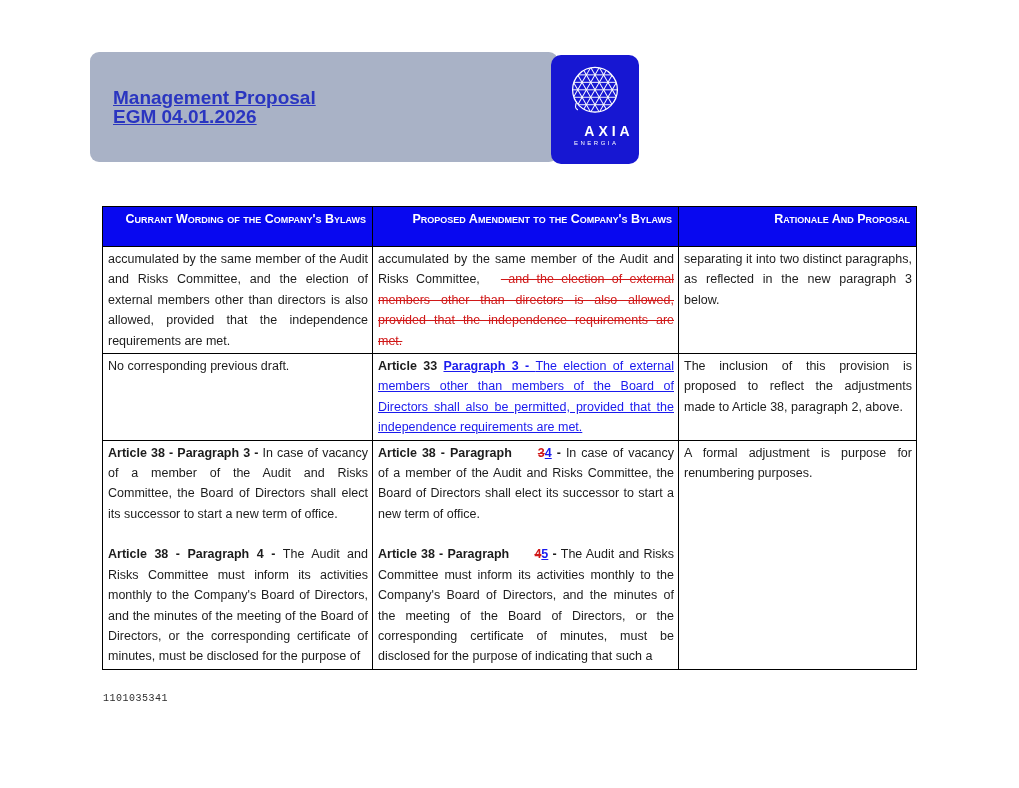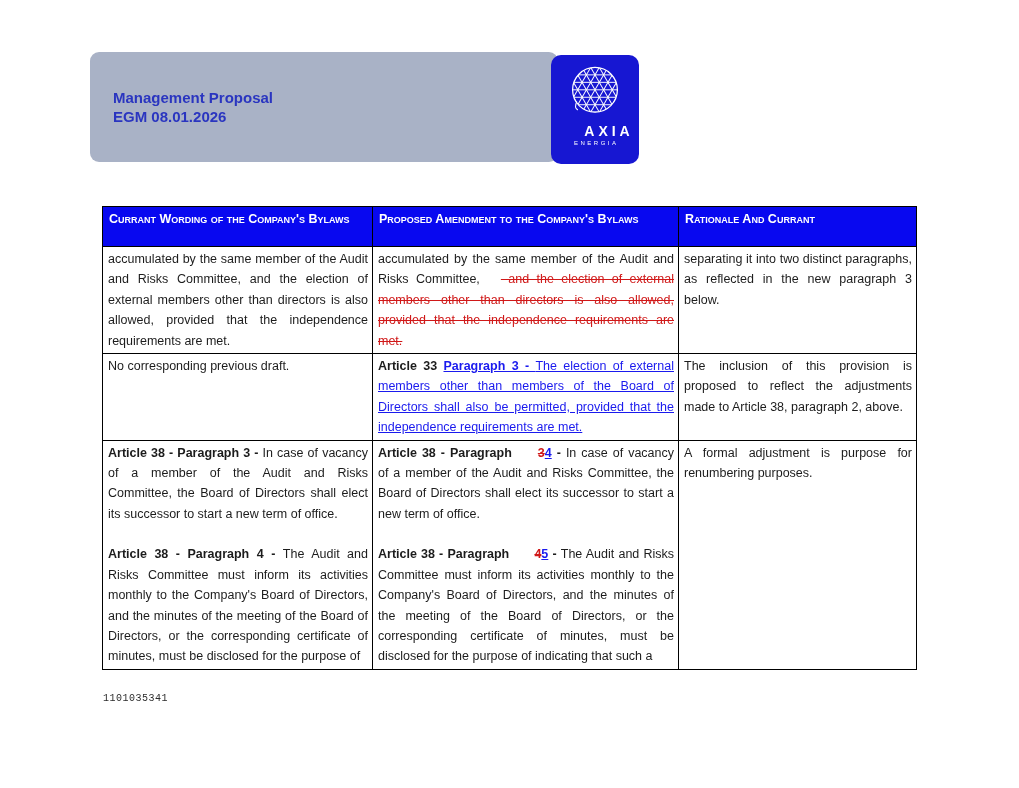--- a/index.html
+++ b/index.html
@@ -17,23 +17,24 @@
   .banner {
     position: absolute;
     left: 90px; top: 52px;
     width: 468px; height: 110px;
     background: #a9b2c6;
     border-radius: 9px;
   }
   .banner-title {
     position: absolute;
     left: 23px; top: 36px;
-    font-size: 15px; font-weight: bold;
+    font-size: 19px; font-weight: bold;
     line-height: 19px;
     color: #2a35c0;
+    text-decoration: underline;
   }
   .logo-box {
     position: absolute;
     left: 551px; top: 55px;
     width: 88px; height: 109px;
     background: #1717d2;
     border-radius: 10px;
     text-align: center;
     overflow: hidden;
   }
@@ -70,21 +71,21 @@
   }
   table.compare th {
     height: 40px;
     background: #0808f0;
     color: #ffffff;
     font-weight: bold;
     font-size: 12.5px;
     font-variant: small-caps;
     line-height: 20px;
     padding: 2px 6px;
-    text-align: left;
+    text-align: right;
   }
   table.compare td {
     font-size: 12.5px;
     line-height: 20.4px;
     padding: 2px 4px 2px 5px;
     text-align: justify;
   }
   tr.r0 td { height: 106px; }
   tr.r1 td { height: 80px; }
   tr.r2 td { height: 228px; }
@@ -107,21 +108,21 @@
   }
 </style>
 </head>
 <body>
 
 <div class="page">
 
   <div class="banner">
     <div class="banner-title">
       <div>Management Proposal</div>
-      <div>EGM 08.01.2026</div>
+      <div>EGM 04.01.2026</div>
     </div>
   </div>
 
   <div class="logo-box">
     <svg class="logo-sphere" width="64" height="64" viewBox="0 0 60 60" aria-hidden="true">
       <defs>
         <clipPath id="sphereClip">
             <circle cx="30" cy="27" r="21"></circle>
           </clipPath>
         <g id="meshLines">
@@ -149,21 +150,21 @@
   <table class="compare">
     <colgroup>
         <col class="c1">
         <col class="c2">
         <col class="c3">
       </colgroup>
     <thead>
       <tr>
         <th>Currant Wording of the Company's Bylaws</th>
         <th>Proposed Amendment to the Company's Bylaws</th>
-        <th>Rationale And Currant</th>
+        <th>Rationale And Proposal</th>
       </tr>
     </thead>
     <tbody>
       <tr class="r0">
         <td>
           <p><span>accumulated by the same member of the Audit and Risks Committee, and the election of external members other than directors is also allowed, provided that the independence requirements are met.</span></p>
         </td>
         <td>
           <p><span>accumulated by the same member of the Audit and Risks Committee,</span><span class="del"> and the election of external members other than directors is also allowed, provided that the independence requirements are met.</span></p>
         </td>

